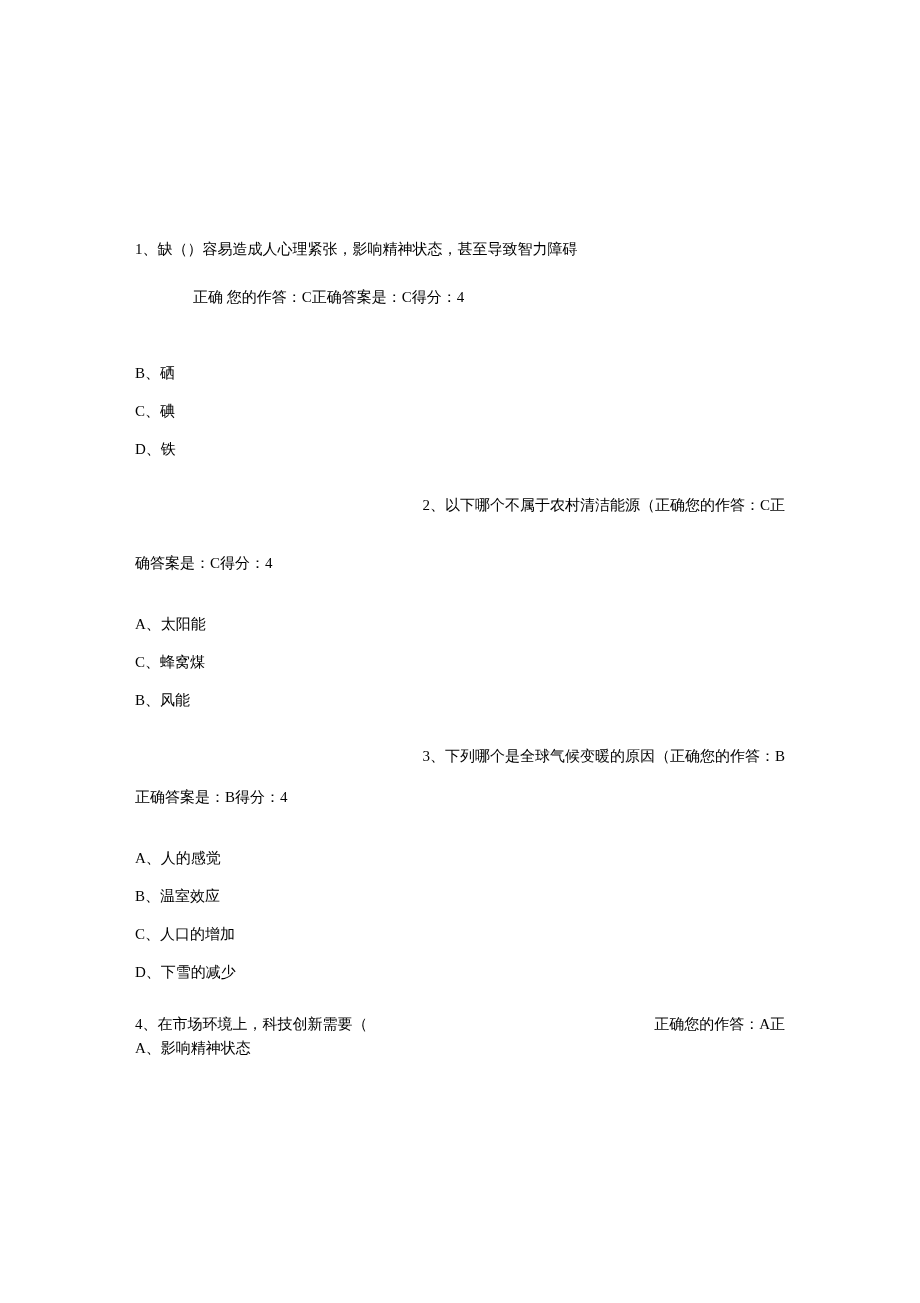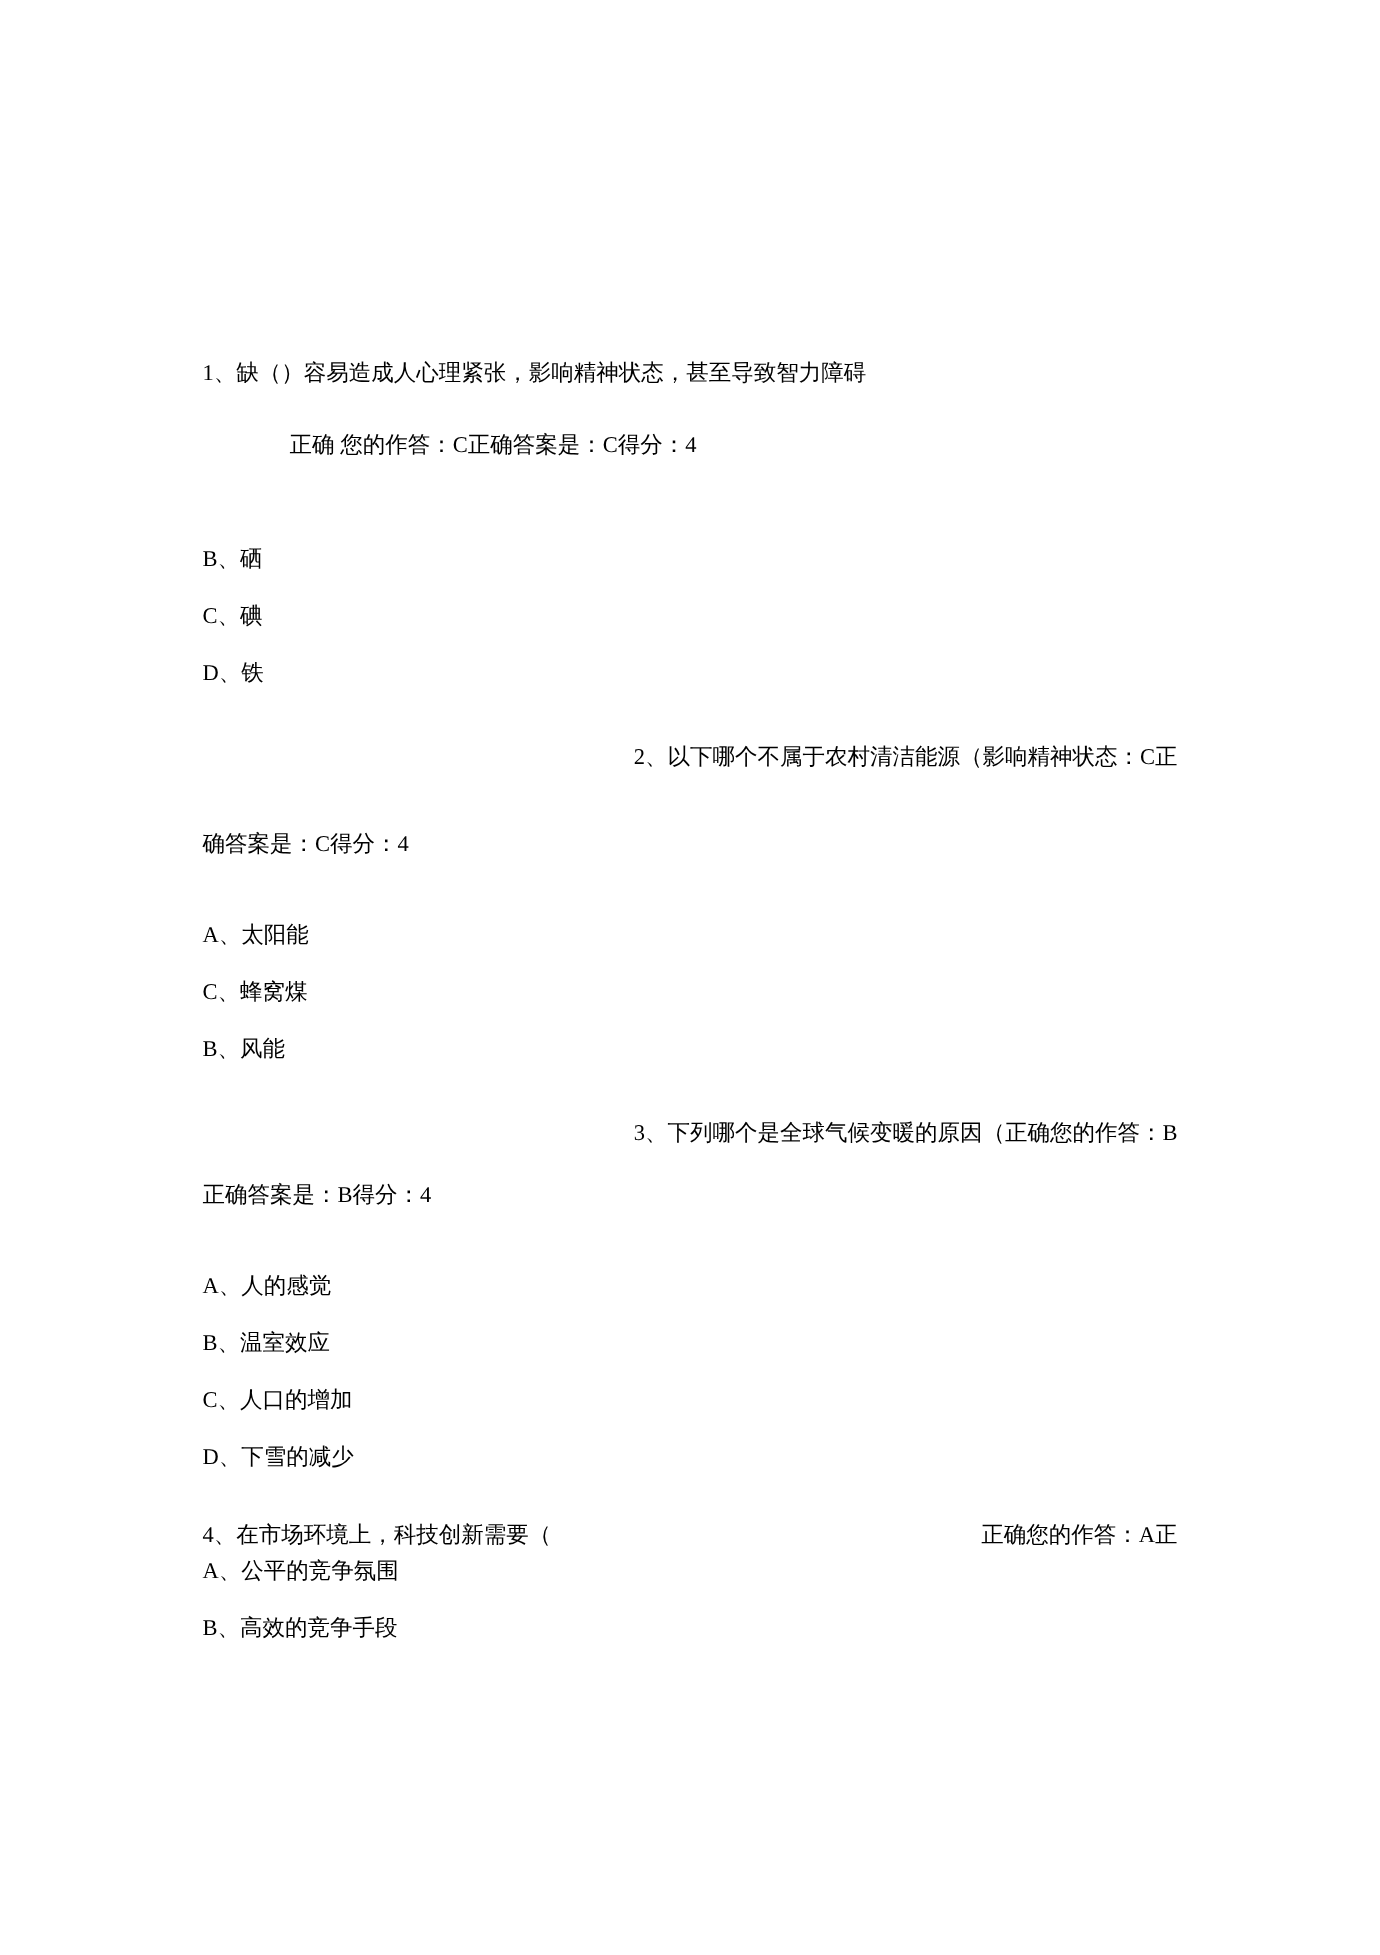--- a/index.html
+++ b/index.html
@@ -44,21 +44,21 @@
     <div class="option">B、硒</div>
     <div class="option">C、碘</div>
     <div class="option">D、铁</div>
   </div>
 </div>
 
 <div class="question-block">
   <div class="q-wrap">
     <div class="q-header-row">
       <span class="q-header-text">2、以下哪个不属于农村清洁能源（</span>
-      <span class="q-header-feedback">影响精神状态：C正</span>
+      <span class="q-header-feedback">正确您的作答：C正</span>
     </div>
     <div style="margin-bottom:32px;margin-top:25px;">确答案是：C得分：4</div>
   </div>
   <div class="options">
     <div class="option">A、太阳能</div>
     <div class="option">C、蜂窝煤</div>
     <div class="option">B、风能</div>
   </div>
 </div>
 
@@ -77,16 +77,15 @@
     <div class="option">D、下雪的减少</div>
   </div>
 </div>
 
 <div class="question-block">
   <div class="q4-row">
     <span class="q-header-text">4、在市场环境上，科技创新需要（</span>
     <span class="q-header-feedback">正确您的作答：A正</span>
   </div>
   <div class="options">
-    <div class="option">A、公平的竞争氛围</div>
-    <div class="option">B、高效的竞争手段</div>
+    <div class="option">A、影响精神状态</div>
   </div>
 </div>
 
 </body></html>

